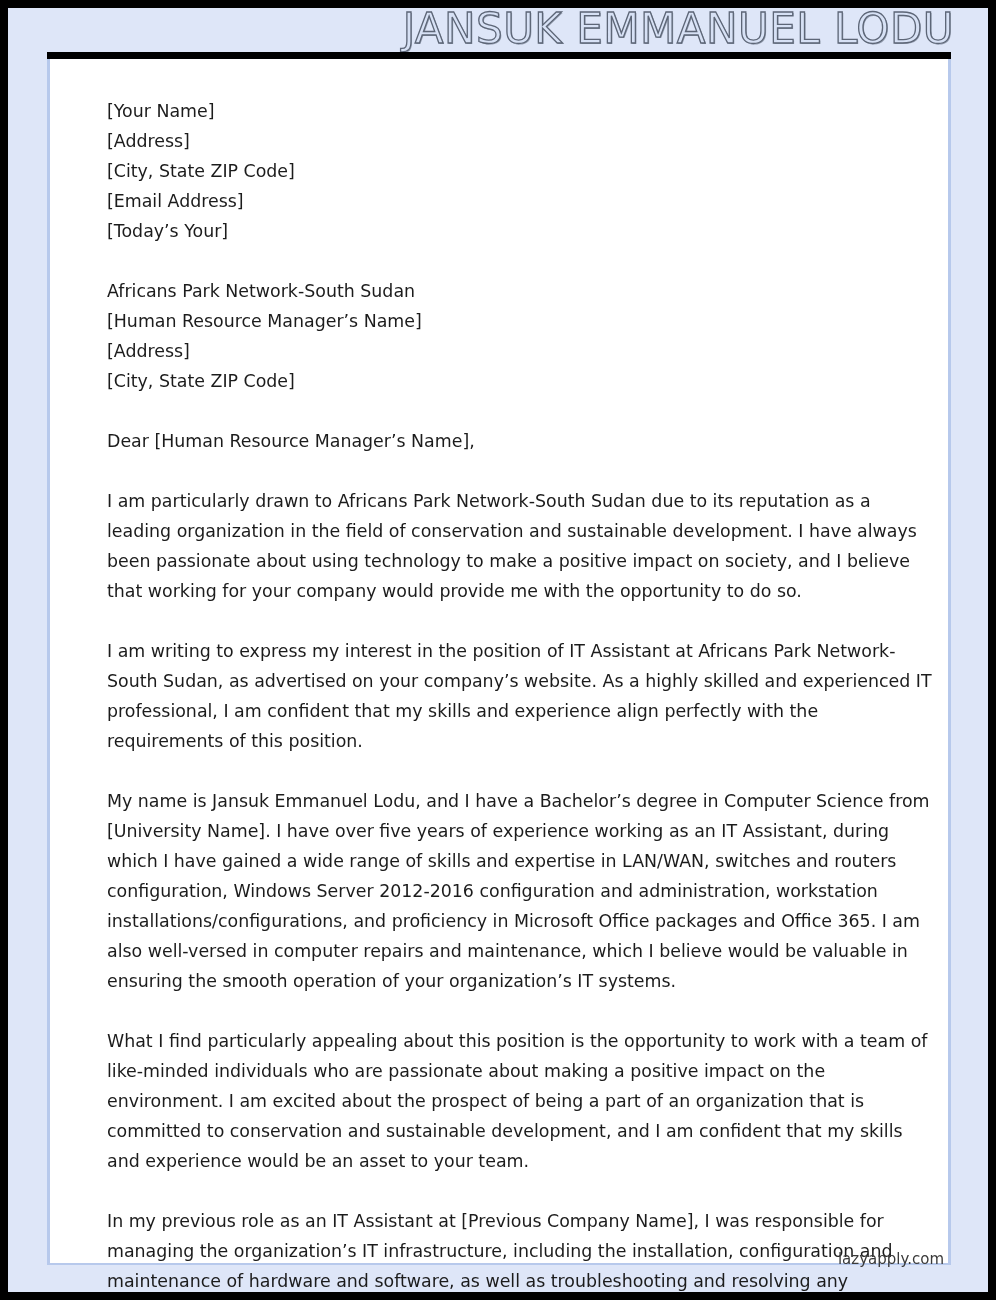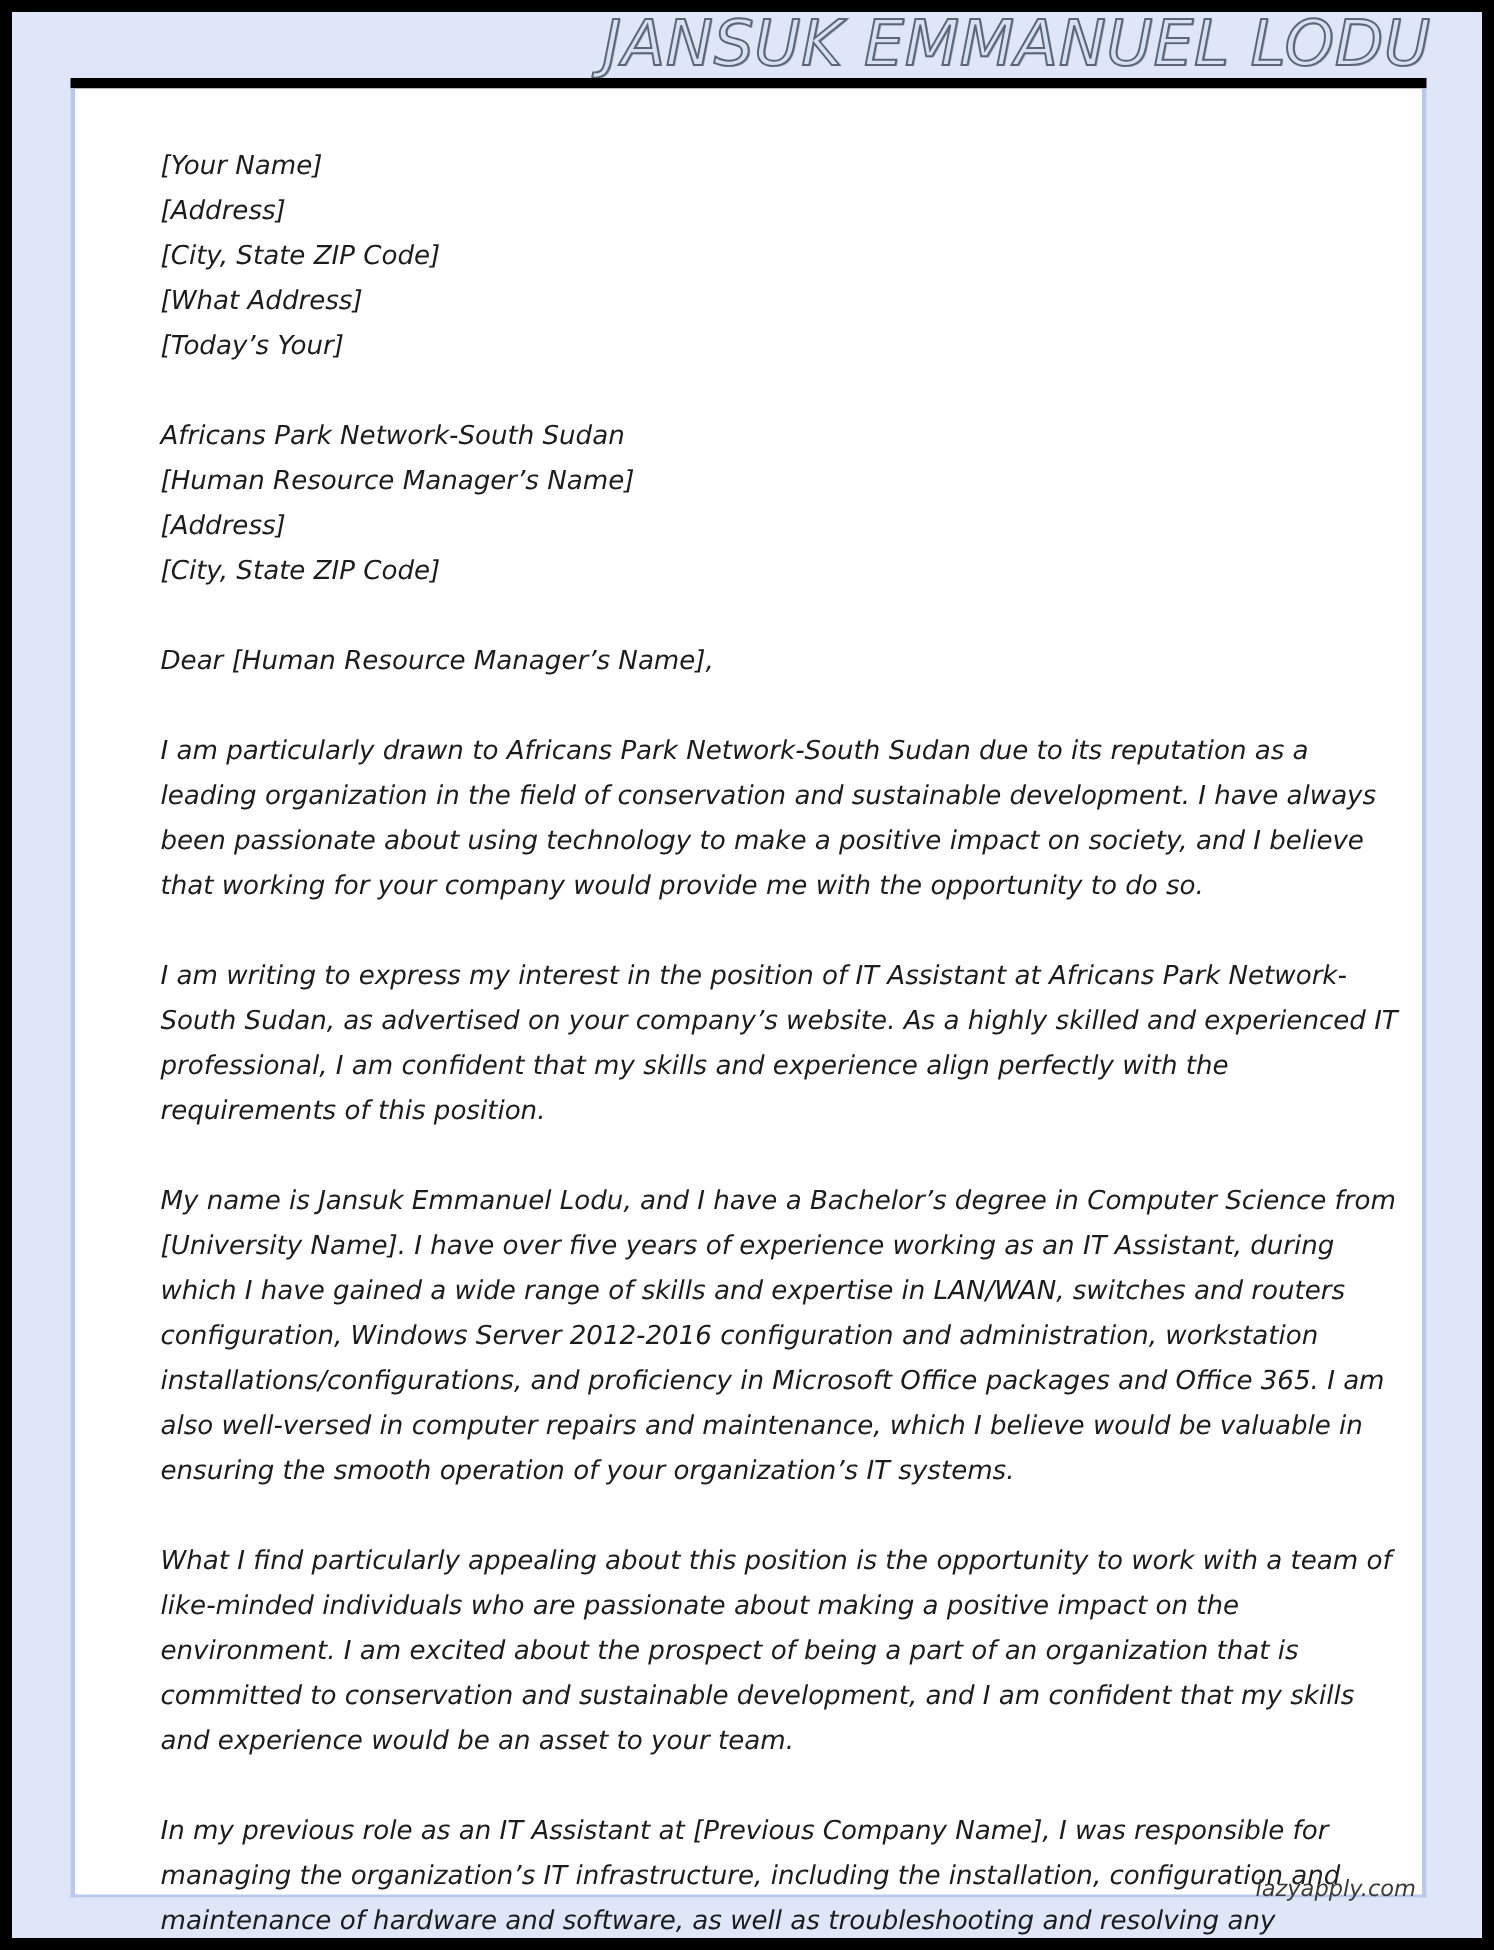--- a/index.html
+++ b/index.html
@@ -26,21 +26,20 @@
     padding: 8px 8px 8px 8px;
   }
 
   
   #doc-canvas {
     position: relative;
     width: 980px;
     height: 1284px;
     background: #dee6f8;
     overflow: hidden;
-    font-style: italic;
   }
 
   
   #header-band {
     position: absolute;
     left: 0;
     top: 0;
     width: 980px;
     height: 48px;
   }
@@ -126,21 +125,21 @@
     <div id="header-rule"></div>
 
     <div id="letter-page"></div>
 
     <div id="letter-body">
 
       <p class="blk">
         <span class="addr-line">[Your Name]</span>
         <span class="addr-line">[Address]</span>
         <span class="addr-line">[City, State ZIP Code]</span>
-        <span class="addr-line">[What Address]</span>
+        <span class="addr-line">[Email Address]</span>
         <span class="addr-line">[Today’s Your]</span>
       </p>
 
       <p class="blk">
         <span class="addr-line">Africans Park Network-South Sudan</span>
         <span class="addr-line">[Human Resource Manager’s Name]</span>
         <span class="addr-line">[Address]</span>
         <span class="addr-line">[City, State ZIP Code]</span>
       </p>
 

